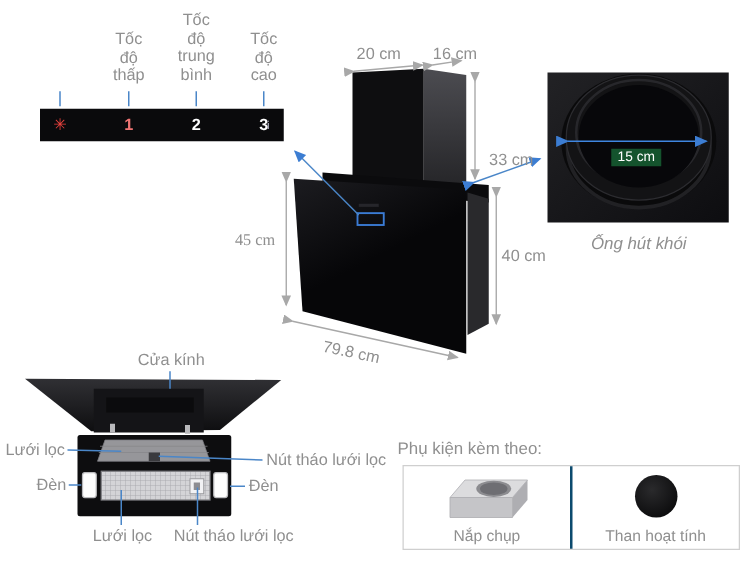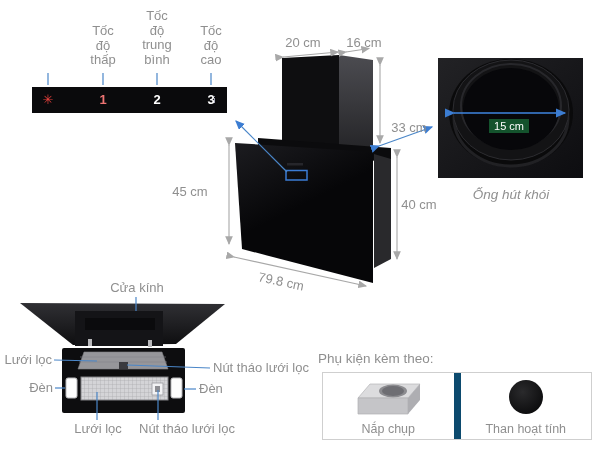--- a/index.html
+++ b/index.html
@@ -19,21 +19,21 @@
   #btn-low{left:71px;color:#ee7473 !important;}
   #btn-med{left:125px;}
   #btn-high{left:179px;}
   #btn-high .suffix{font-size:9px;color:#c9c9dd;font-weight:normal;}
   
   #badge-15{position:absolute;z-index:3;left:489px;top:119px;width:40px;height:14px;background:#14532d;
             color:#fff;font-size:11px;line-height:14px;text-align:center;}
   
   #acc-table{position:absolute;z-index:2;left:322px;top:372px;width:270px;height:68px;
              border:1px solid #cfcfcf;box-sizing:border-box;display:flex;}
-  .acc-cell{flex:1;display:flex;flex-direction:column;align-items:center;border-right:7px solid #0c4a6e;}
+  .acc-cell{flex:1;display:flex;flex-direction:column;align-items:center;border-right:2px solid #0c4a6e;}
   .acc-cell:last-child{border-right:none;}
   .acc-cell svg{margin-top:3px;}
   .acc-label{margin-top:auto;margin-bottom:3px;color:#8f8f8f;font-size:12.5px;white-space:nowrap;}
 </style>
 </head>
 <body>
 
 <div id="canvas">
 
   <svg id="scene" width="600" height="450" viewBox="0 0 600 450">
@@ -151,21 +151,21 @@
 độ
 trung
 bình</div>
   <div class="lbl stack" style="left:181px;top:24px;width:60px;">Tốc
 độ
 cao</div>
 
   <div class="lbl" style="left:273px;top:36px;width:60px;">20 cm</div>
   <div class="lbl" style="left:334px;top:36px;width:60px;">16 cm</div>
   <div class="lbl" style="left:385px;top:93px;width:48px;margin-top:28px;">33 cm</div>
-  <div class="lbl" style="left:160px;top:185px;width:60px;">45 cm</div>
+  <div class="lbl" style="left:174px;top:185px;width:60px;font-family:Liberation Serif, serif;">45 cm</div>
   <div class="lbl" style="left:389px;top:198px;width:60px;">40 cm</div>
   <div class="lbl rot" style="left:246px;top:275px;width:70px;">79.8 cm</div>
 
   <div id="badge-15">15 cm</div>
   <div class="lbl" style="left:451px;top:188px;width:120px;font-size:13.5px;font-style:italic;">Ống hút khói</div>
 
   <div class="lbl" style="left:102px;top:281px;width:70px;">Cửa kính</div>
   <div class="lbl right" style="left:2px;top:353px;width:50px;">Lưới lọc</div>
   <div class="lbl left" style="left:213px;top:361px;width:115px;">Nút tháo lưới lọc</div>
   <div class="lbl right" style="left:3px;top:381px;width:50px;">Đèn</div>

